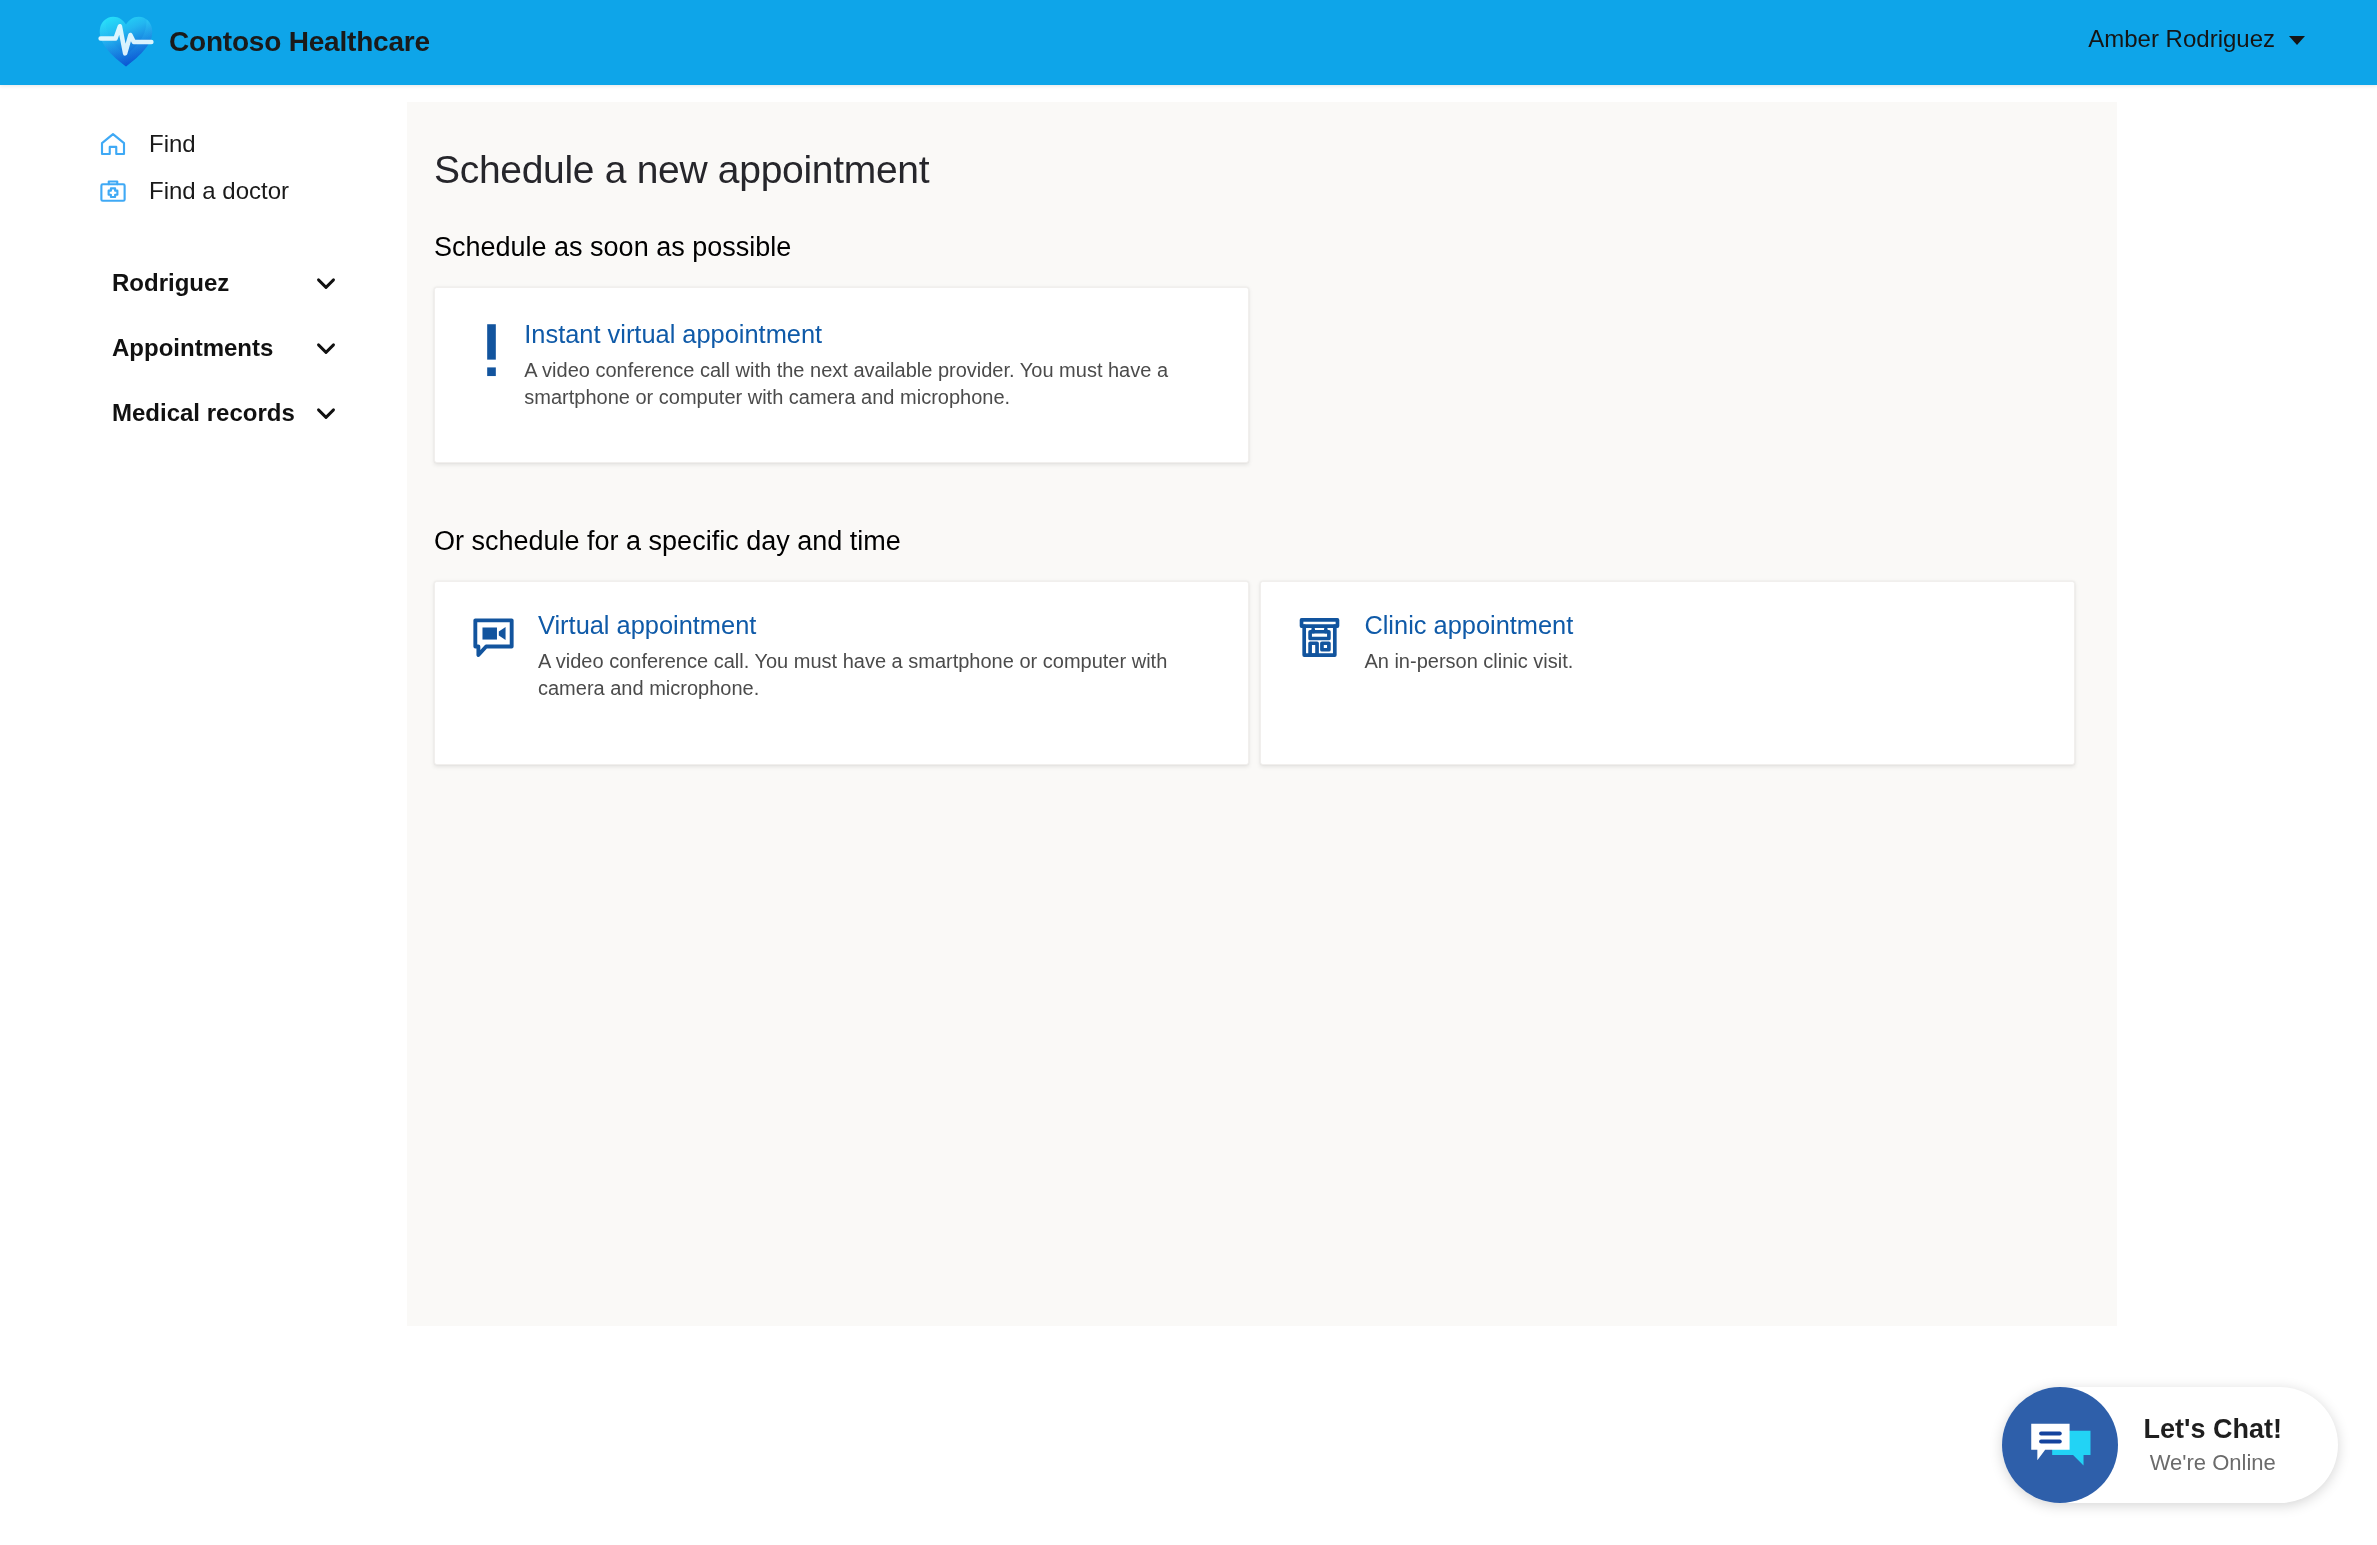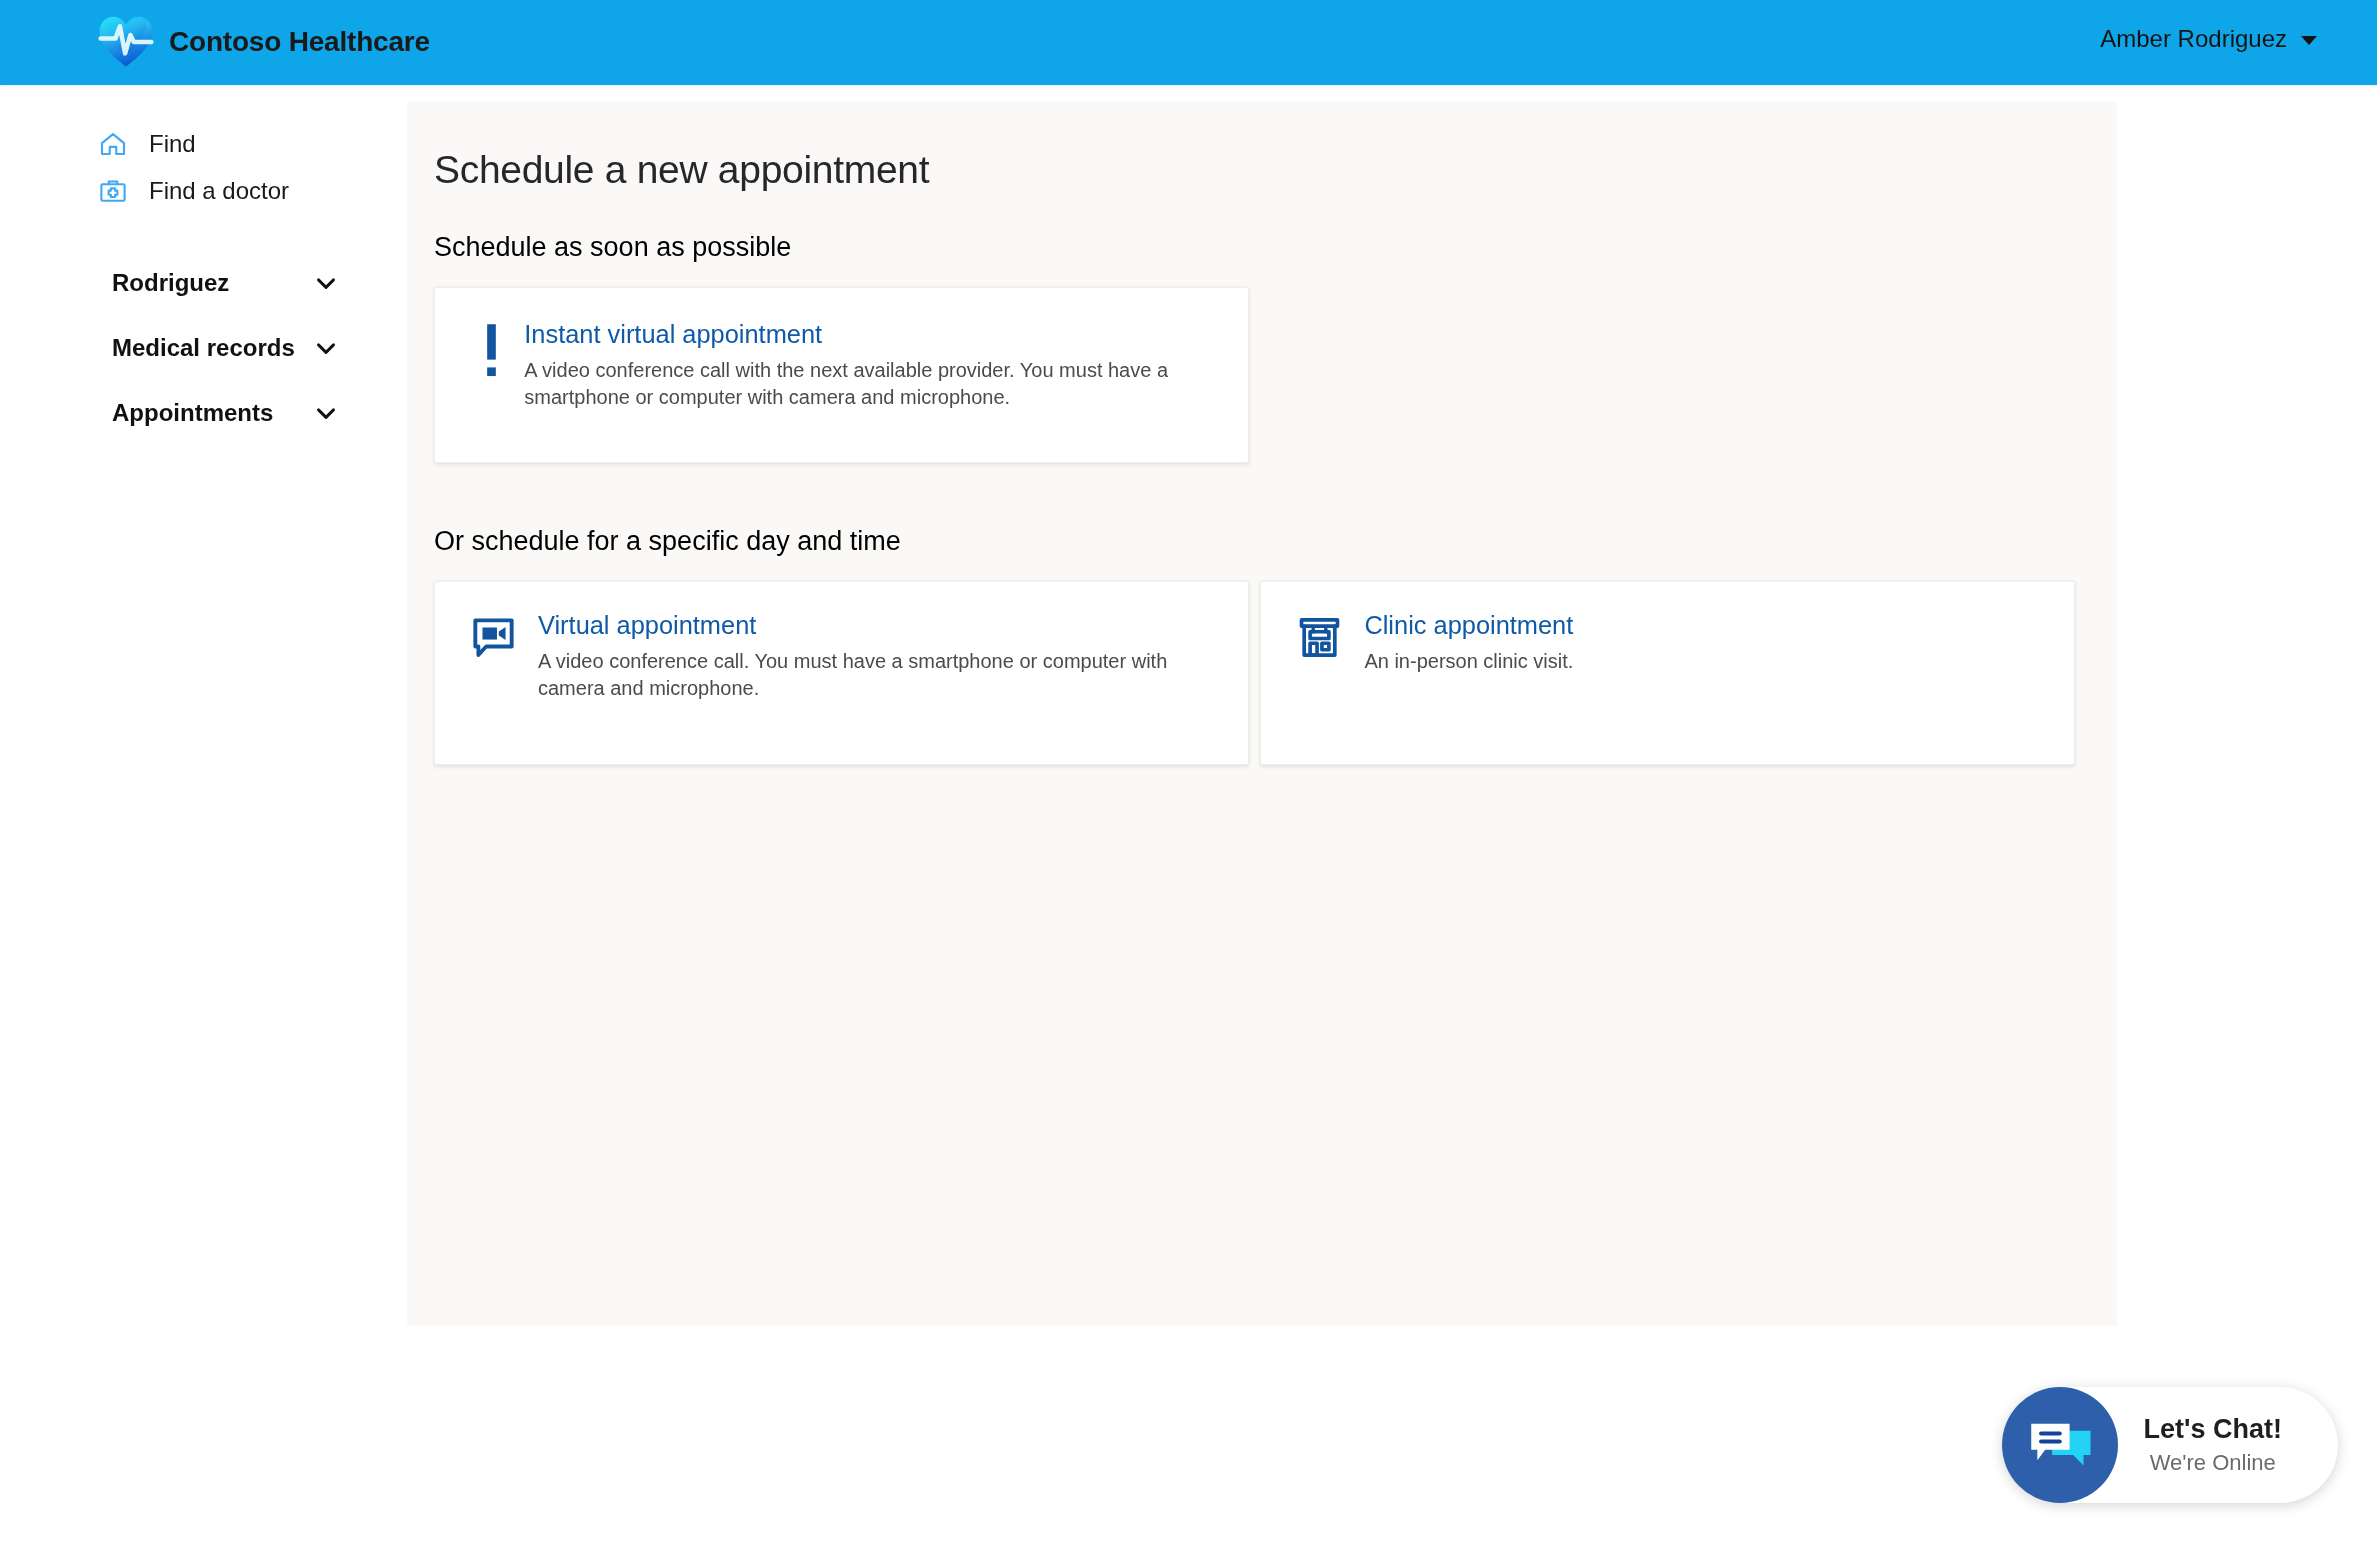--- a/index.html
+++ b/index.html
@@ -21,21 +21,21 @@
   .brand {
     position: absolute; left: 98px; top: 14px;
     display: flex; align-items: center; gap: 15px;
   }
   .brand-logo { width: 56px; height: 56px; display: block; }
   .brand-name {
     font-size: 28px; font-weight: bold; color: #1a1a1a;
     letter-spacing: -0.2px; white-space: nowrap;
   }
   .user-menu {
-    position: absolute; right: 60px; top: 24.5px;
+    position: absolute; right: 72px; top: 24.5px;
     display: flex; align-items: center; gap: 14px;
     cursor: pointer;
   }
   .user-name { font-size: 24px; color: #151515; white-space: nowrap; }
   .caret-down {
     width: 0; height: 0;
     border-left: 8.8px solid transparent;
     border-right: 8.8px solid transparent;
     border-top: 9.6px solid #151515;
     margin-top: 3.5px;
@@ -205,30 +205,30 @@
   <div class="nav-section">
     <span class="nav-section-label">Rodriguez</span>
     <span>
       <svg class="chev" viewBox="0 0 24 24" fill="none" stroke="#111111" stroke-width="2.3" stroke-linejoin="round" stroke-linecap="round">
         <path d="M6 9.5 L12 15.5 L18 9.5"></path>
       </svg>
     </span>
   </div>
 
   <div class="nav-section">
-    <span class="nav-section-label">Medical records</span>
+    <span class="nav-section-label">Appointments</span>
     <span>
       <svg class="chev" viewBox="0 0 24 24" fill="none" stroke="#111111" stroke-width="2.3" stroke-linejoin="round" stroke-linecap="round">
         <path d="M6 9.5 L12 15.5 L18 9.5"></path>
       </svg>
     </span>
   </div>
 
   <div class="nav-section">
-    <span class="nav-section-label">Appointments</span>
+    <span class="nav-section-label">Medical records</span>
     <span>
       <svg class="chev" viewBox="0 0 24 24" fill="none" stroke="#111111" stroke-width="2.3" stroke-linejoin="round" stroke-linecap="round">
         <path d="M6 9.5 L12 15.5 L18 9.5"></path>
       </svg>
     </span>
   </div>
 
 </nav>
 
 <main class="content">

